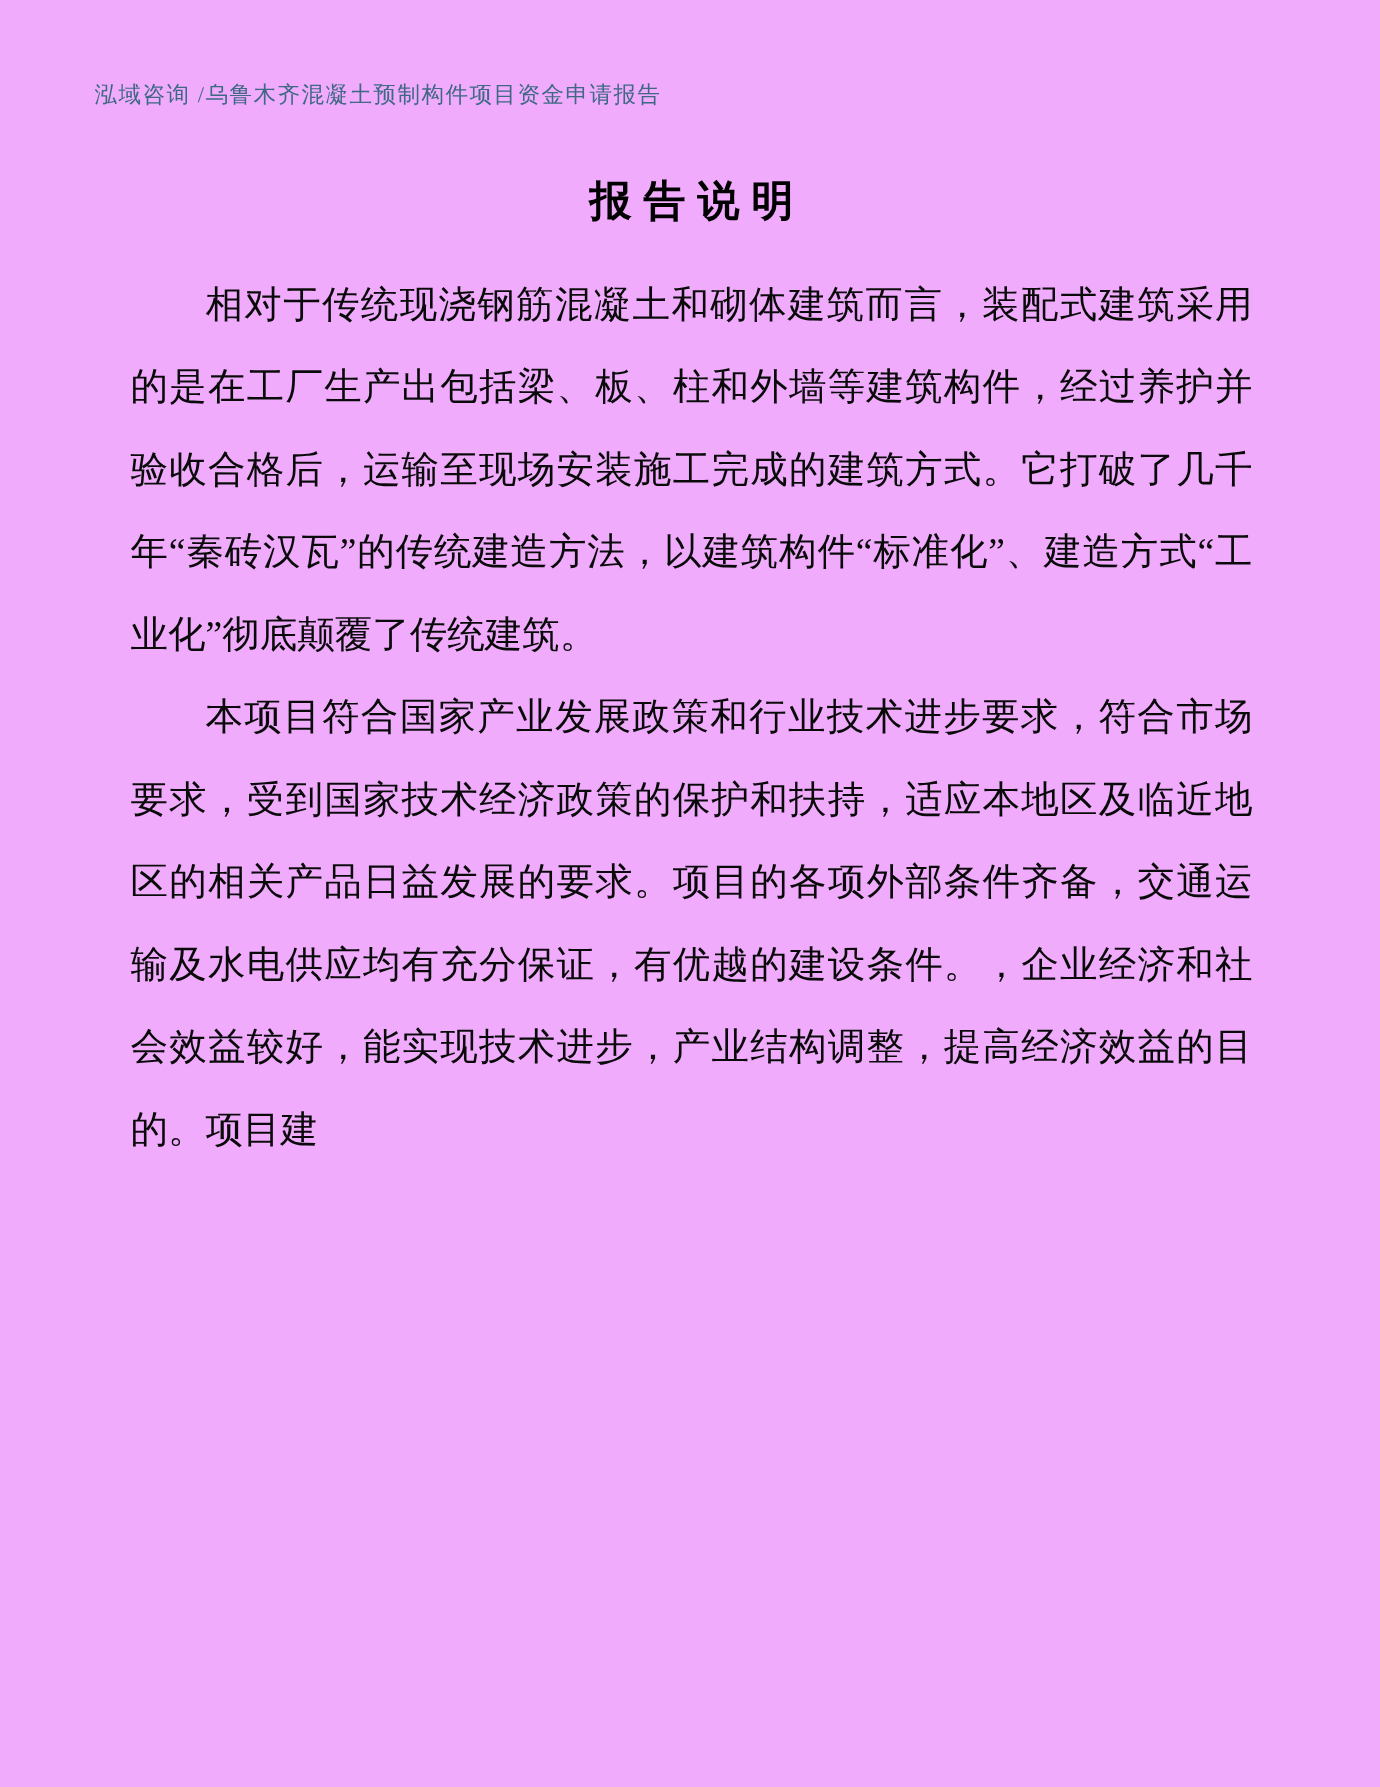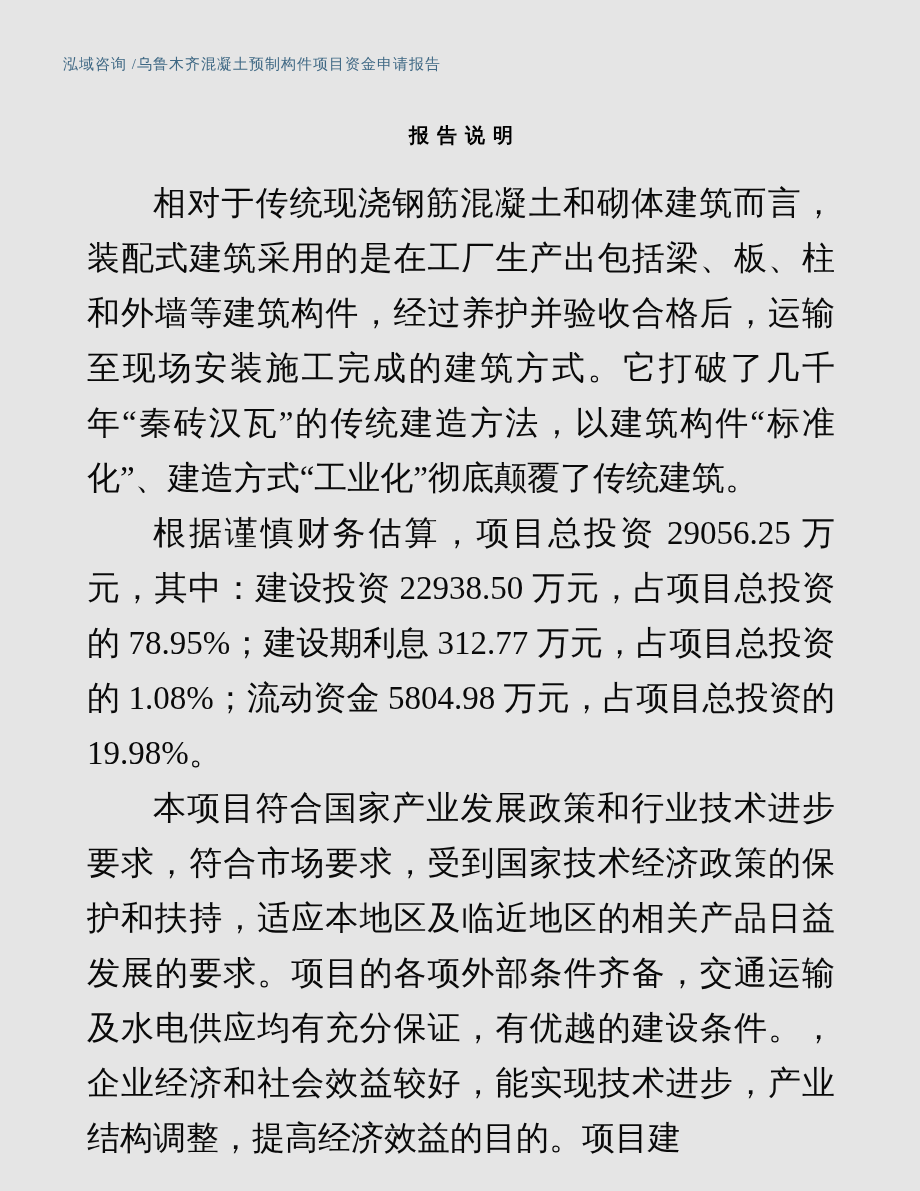--- a/index.html
+++ b/index.html
@@ -28,48 +28,47 @@
     white-space: nowrap;
   }
   .content {
     position: absolute;
     left: 87px;
     top: 110px;
     width: 748px;
   }
   .doc-title {
     margin: 0 0 16px 0;
-    font-size: 20px;
+    font-size: 28px;
     font-weight: bold;
     line-height: 50px;
     text-align: center;
     letter-spacing: 8px;
     text-indent: 8px; 
     color: #000000;
   }
   .doc-body p {
     margin: 0;
-    font-size: 33px;
+    font-size: 25px;
     line-height: 55px;
     text-indent: 2em;
     text-align: justify;
     color: #0a0a0a;
     word-break: break-all;
   }
 </style>
 </head>
 <body>
 
-<div class="page" style="background: #e5e5e5;">
+<div class="page" style="background: #f0abfc;">
   <div class="doc-header" style="color: rgb(63, 104, 132);">
     <span>泓域咨询 /乌鲁木齐混凝土预制构件项目资金申请报告</span>
   </div>
 
   <div class="content">
     <h1 class="doc-title">报告说明</h1>
 
     <div class="doc-body">
       <p style="color: rgb(10, 10, 10);">相对于传统现浇钢筋混凝土和砌体建筑而言，装配式建筑采用的是在工厂生产出包括梁、板、柱和外墙等建筑构件，经过养护并验收合格后，运输至现场安装施工完成的建筑方式。它打破了几千年“秦砖汉瓦”的传统建造方法，以建筑构件“标准化”、建造方式“工业化”彻底颠覆了传统建筑。</p>
-      <p style="color: rgb(10, 10, 10);">根据谨慎财务估算，项目总投资 29056.25 万元，其中：建设投资 22938.50 万元，占项目总投资的 78.95%；建设期利息 312.77 万元，占项目总投资的 1.08%；流动资金 5804.98 万元，占项目总投资的 19.98%。</p>
       <p style="color: rgb(10, 10, 10);">本项目符合国家产业发展政策和行业技术进步要求，符合市场要求，受到国家技术经济政策的保护和扶持，适应本地区及临近地区的相关产品日益发展的要求。项目的各项外部条件齐备，交通运输及水电供应均有充分保证，有优越的建设条件。，企业经济和社会效益较好，能实现技术进步，产业结构调整，提高经济效益的目的。项目建</p>
     </div>
   </div>
 </div>
 
 </body></html>

